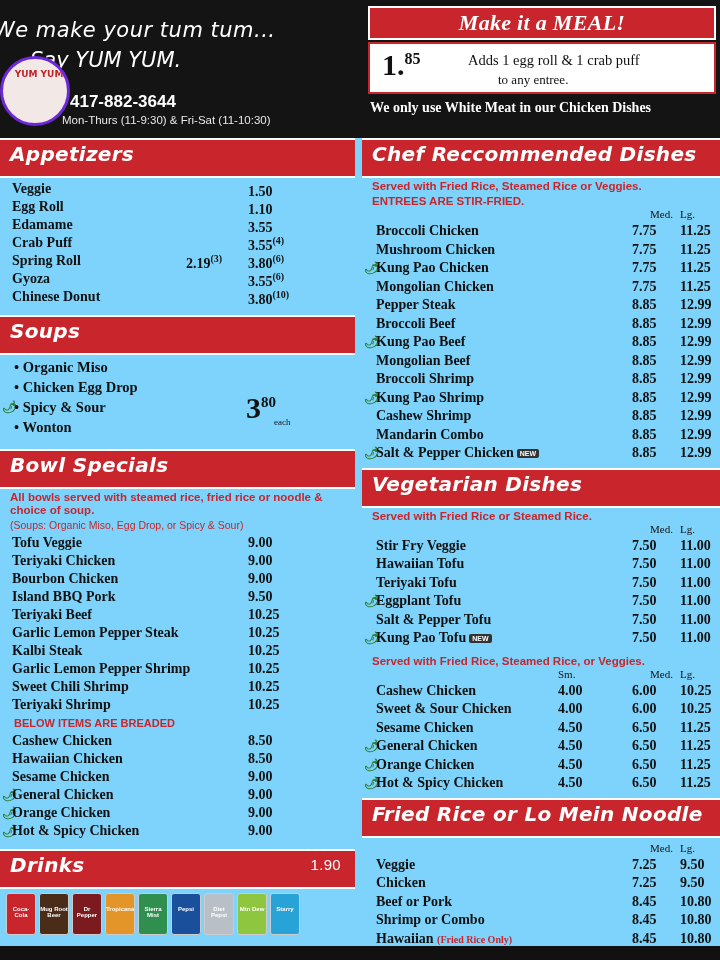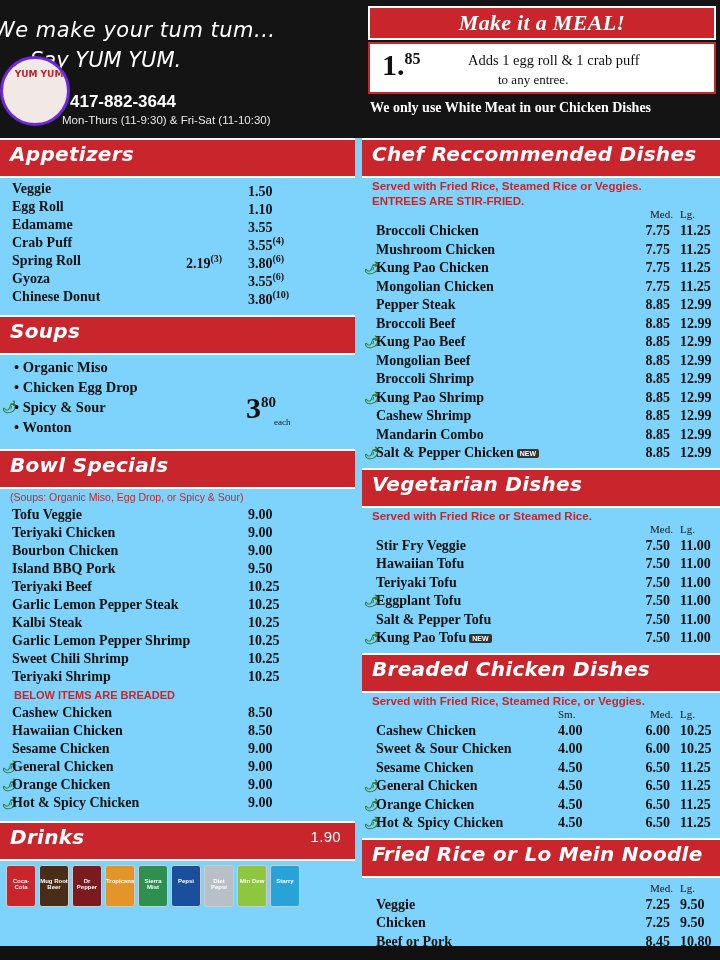--- a/index.html
+++ b/index.html
@@ -117,21 +117,21 @@
   .chili {
     position:absolute; left:2px; top:2px; width:9px; height:12px;
     color:#2f7d32; font-size:12px; line-height:12px;
   }
   .chili::before { content:"🌶"; }
   
   .r3 { position:relative; height:18.5px; font-size:14px; color:#111;
         font-family:"Liberation Serif", serif; font-weight:bold; }
   .r3 .nm { position:absolute; left:14px; top:0; white-space:nowrap; }
   .r3 .a { position:absolute; left:196px; top:0; width:48px; text-align:left; }
-  .r3 .b { position:absolute; left:260px; top:0; width:48px; text-align:right; }
+  .r3 .b { position:absolute; left:270px; top:0; width:48px; text-align:left; }
   .r3 .c { position:absolute; left:318px; top:0; width:48px; text-align:left; }
   .colhdr { position:relative; height:15px; font-size:11px; color:#111;
             font-family:"Liberation Serif", serif; }
   .colhdr .a { position:absolute; left:196px; top:0; }
   .colhdr .b { position:absolute; left:258px; top:0;margin-left:30px; }
   .colhdr .c { position:absolute; left:318px; top:0; }
   .tag {
     display:inline-block; background:#333; color:#fff; font-size:7px;
     padding:1px 3px; border-radius:2px; margin-left:3px;
     font-family:"Liberation Sans", sans-serif; vertical-align:middle;
@@ -258,20 +258,21 @@
         <span>3</span><sup>80</sup>
         <span class="each">each</span>
       </div>
     </div>
 
     <div style="height:10px"></div>
 
     <div class="hdr">
       <span>Bowl Specials</span>
     </div>
+    <div class="note">All bowls served with steamed rice, fried rice or noodle &amp; choice of soup.</div>
     <div class="note small">(Soups: Organic Miso, Egg Drop, or Spicy &amp; Sour)</div>
     <div class="rows" id="bowl-rows">
         <div class="row">
           <span class="nm">Tofu Veggie</span>
           <span class="p1">9.00</span>
         </div>
         <div class="row">
           <span class="nm">Teriyaki Chicken</span>
           <span class="p1">9.00</span>
         </div>
@@ -499,23 +500,20 @@
         <div class="r3">
           <span class="chili"></span>
           <span class="nm">Kung Pao Tofu<span class="tag">NEW</span></span>
           <span class="b">7.50</span>
           <span class="c">11.00</span>
         </div>
       </div>
 
     <div style="height:4px"></div>
 
-    <div class="hdr">
-      <span>Breaded Chicken Dishes</span>
-    </div>
     <div class="note">Served with Fried Rice, Steamed Rice, or Veggies.</div>
     <div class="colhdr">
       <span class="a">Sm.</span>
       <span class="b">Med.</span>
       <span class="c">Lg.</span>
     </div>
     <div id="breaded-rows">
         <div class="r3">
           <span class="nm">Cashew Chicken</span>
           <span class="a">4.00</span>

